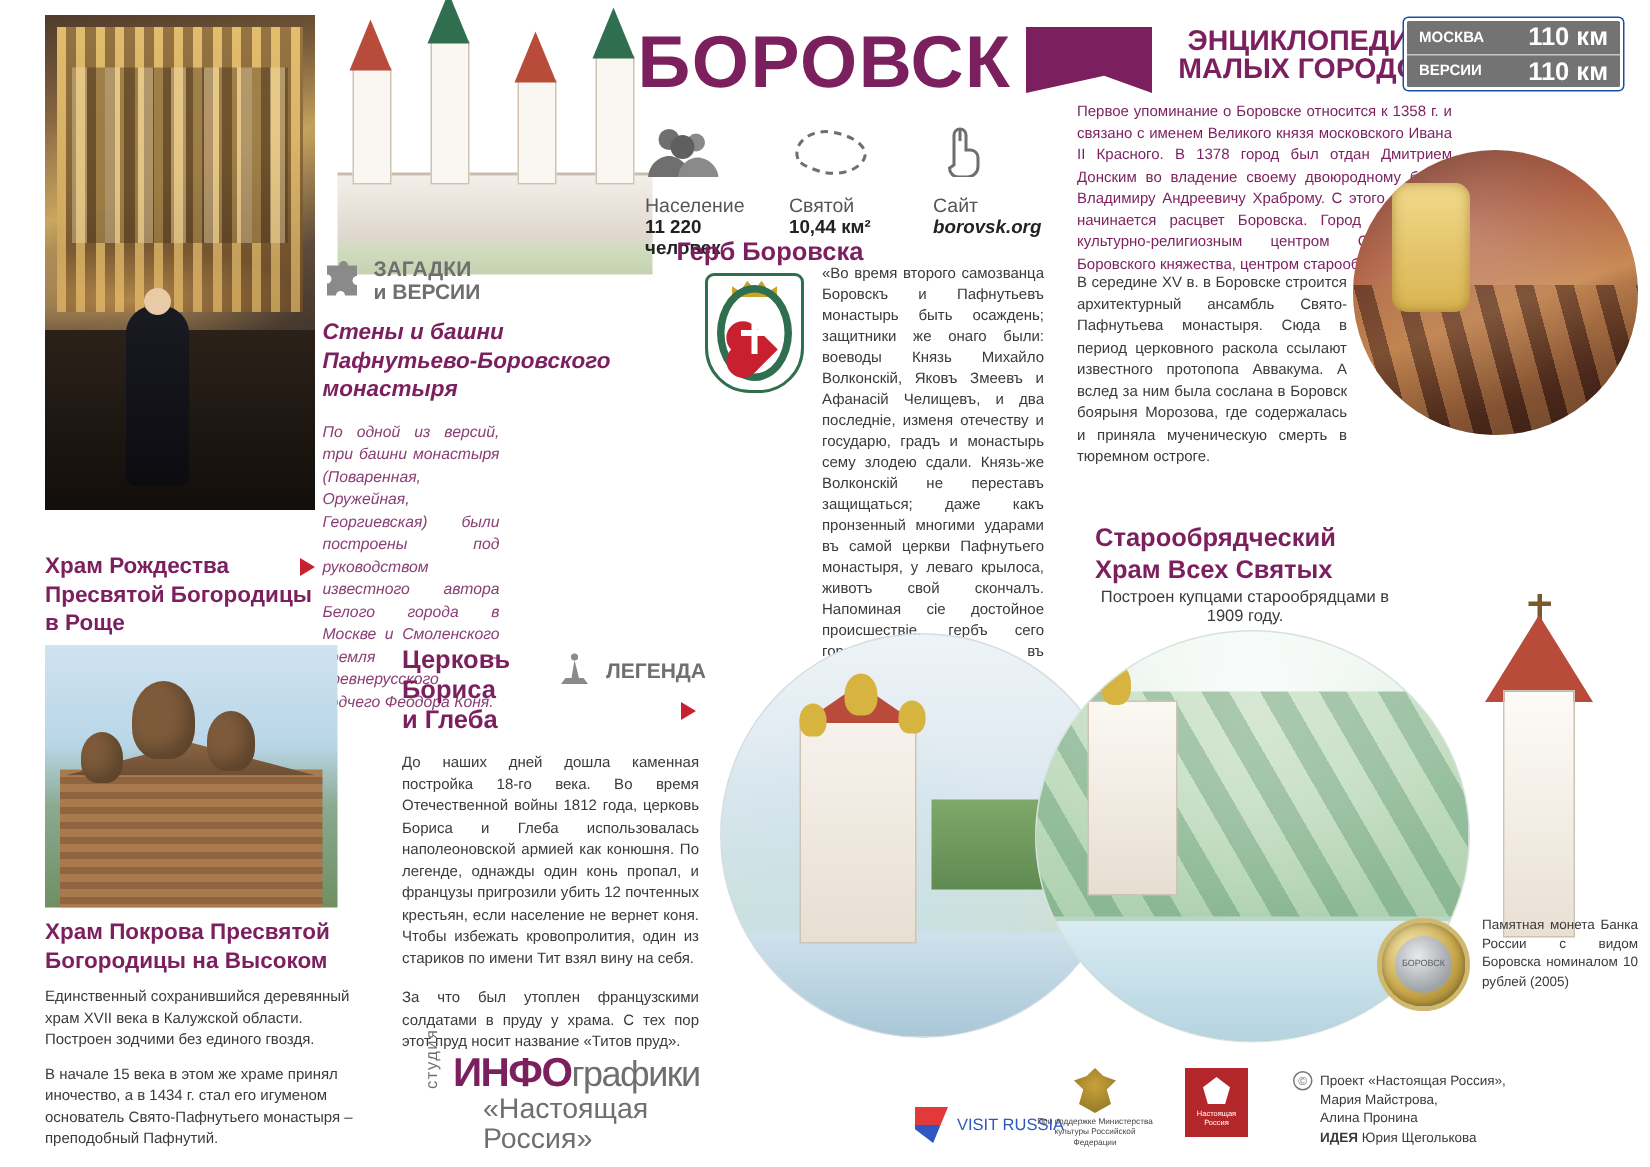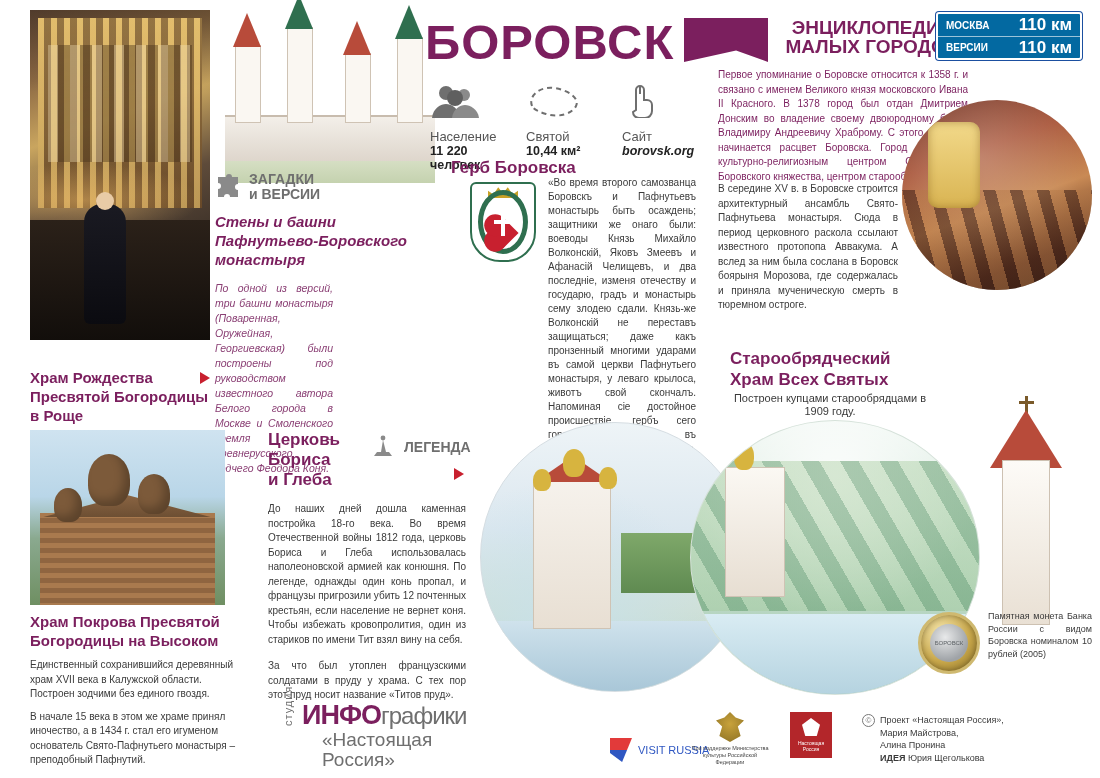--- a/index.html
+++ b/index.html
@@ -118,21 +118,21 @@
     clip-path:polygon(0 0, 100% 0, 100% 100%, 62% 74%, 0 100%);
   }
   .enc{
     position:absolute; left:780px; top:18px; width:185px; text-align:center;
     color:#7b1f5e; font-weight:bold; font-size:19px; line-height:19px;
   }
 
   
   .dist-box{
     position:absolute; right:18px; top:12px; width:146px; height:48px;
-    background:#0369a1; border:2px solid #ffffff; border-radius:3px;
+    background:#737373; border:2px solid #ffffff; border-radius:3px;
     box-shadow:0 0 0 1px #1b4fa0;
     color:#fff; font-size:10px; font-weight:bold;
   }
   .dist-row{ display:flex; justify-content:space-between; align-items:center;
     height:50%; padding:0 8px; }
   .dist-row + .dist-row{ border-top:1px solid rgba(255,255,255,.6); }
   .dist-row .km{ font-size:17px; }
 
   
   .stats{ position:absolute; left:430px; top:78px; width:270px; display:flex; gap:18px; }

